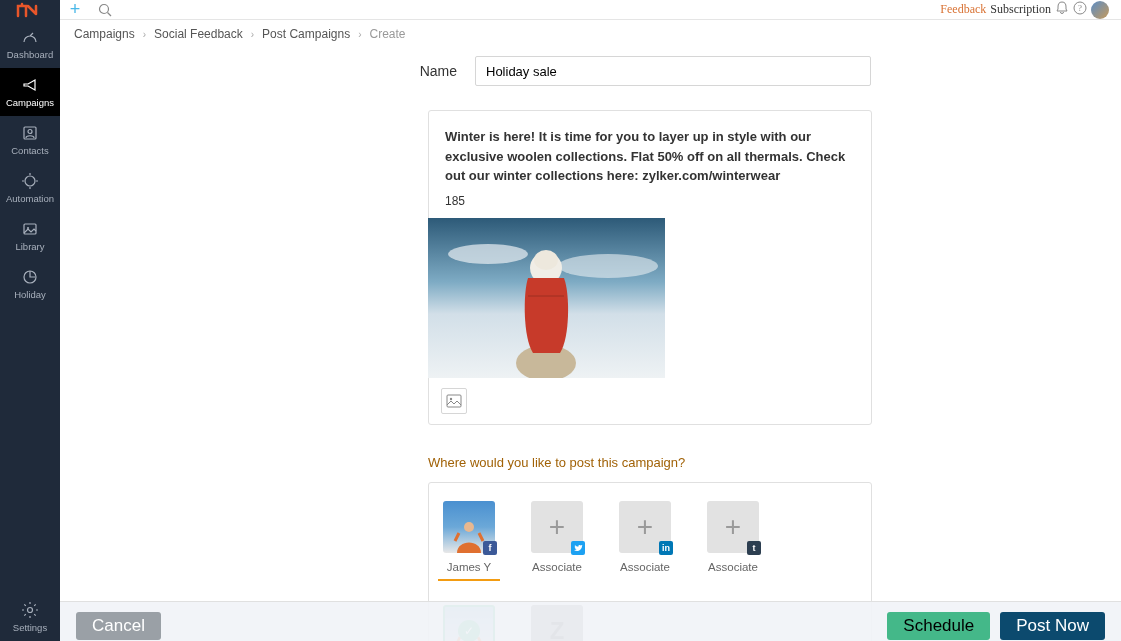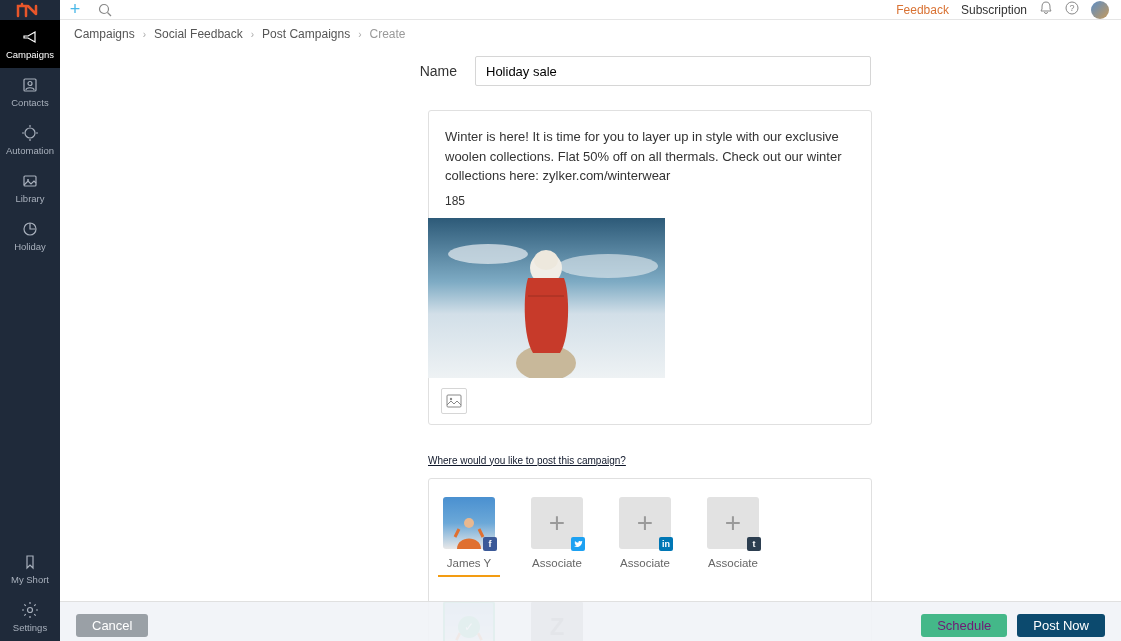--- a/index.html
+++ b/index.html
@@ -4,21 +4,21 @@
 <style>
 * { box-sizing: border-box; margin: 0; padding: 0; }
 body { font-family: -apple-system, Helvetica, Arial, sans-serif; font-size: 13px; color: #333; background: #f5f5f5; width: 1121px; height: 641px; overflow: hidden; position: relative; }
 
 .topbar { position: absolute; top: 0; left: 0; right: 0; height: 20px; background: #fff; border-bottom: 1px solid #e5e5e5; display: flex; align-items: center; }
 .topbar .logo { width: 60px; height: 20px; background: #1f2a3a; display: flex; align-items: center; justify-content: center; }
 .topbar .logo svg { width: 28px; height: 16px; }
 .topbar .plus { width: 30px; display: flex; align-items: center; justify-content: center; color: #4ab8e8; font-size: 18px; font-weight: 300; cursor: pointer; }
 .topbar .search { width: 30px; display: flex; align-items: center; justify-content: center; color: #888; }
 .topbar .spacer { flex: 1; }
-.topbar .right { display: flex; align-items: center; gap: 12px; padding-right: 12px; }
+.topbar .right { display: flex; align-items: center; gap: 4px; padding-right: 12px; font-family: Liberation Serif, serif; }
 .topbar .feedback { color: #d97233; font-size: 12px; cursor: pointer; }
 .topbar .sub { color: #333; font-size: 12px; cursor: pointer; }
 .topbar .icon { color: #888; cursor: pointer; }
 .topbar .avatar { width: 18px; height: 18px; border-radius: 50%; background: linear-gradient(135deg,#5a8dc7,#c79a5a); cursor: pointer; }
 
 .sidebar { position: absolute; top: 20px; left: 0; bottom: 0; width: 60px; background: #1f2a3a; color: #a8b0bc; display: flex; flex-direction: column; }
 .sidebar .nav { flex: 1; }
 .sidebar .item { display: flex; flex-direction: column; align-items: center; justify-content: center; padding: 8px 2px; gap: 3px; font-size: 9.5px; cursor: pointer; }
 .sidebar .item.active { background: #000; color: #fff; }
 .sidebar .item svg { width: 18px; height: 18px; }
@@ -30,27 +30,27 @@
 .breadcrumb span { cursor: pointer; }
 .breadcrumb .sep { color: #aaa; font-size: 10px; }
 .breadcrumb .current { color: #999; }
 
 .form { padding: 0 0 80px 0; }
 .row-name { display: flex; align-items: center; padding: 8px 0; }
 .row-name .label { width: 415px; text-align: right; padding-right: 18px; font-size: 14px; color: #333; }
 .row-name input { width: 396px; height: 30px; padding: 0 10px; border: 1px solid #d6d6d6; border-radius: 2px; font-size: 13px; }
 
 .content-box { margin-left: 368px; width: 444px; border: 1px solid #e0e0e0; border-radius: 3px; margin-top: 16px; }
-.content-text { padding: 16px 16px 8px 16px; font-size: 13px; color: #333; line-height: 1.5; min-height: 60px; }
+.content-text { padding: 16px 16px 8px 16px; font-size: 13px; color: #333; line-height: 1.5; min-height: 60px; font-weight: bold; }
 .content-count { padding: 0 16px 10px 16px; font-size: 12px; color: #333; }
 .content-img { width: 237px; height: 160px; margin-left: -1px; background: linear-gradient(to bottom, #3a6a8a 0%, #6fa5c4 35%, #d8e5ee 55%, #e8eef2 100%); overflow: hidden; position: relative; }
 .content-toolbar { padding: 10px 12px; display: flex; }
 .img-btn { width: 26px; height: 26px; border: 1px solid #d6d6d6; border-radius: 2px; display: flex; align-items: center; justify-content: center; color: #888; cursor: pointer; }
 
-.section-q { margin-left: 368px; margin-top: 30px; font-size: 10px; color: #0f172a; text-decoration: underline; }
+.section-q { margin-left: 368px; margin-top: 30px; font-size: 13px; color: #a16207; }
 
 .targets { margin-left: 368px; width: 444px; border: 1px solid #e0e0e0; border-radius: 3px; margin-top: 12px; padding: 18px 14px; }
 .targets-row { display: flex; gap: 36px; margin-bottom: 24px; }
 .target { display: flex; flex-direction: column; align-items: center; width: 52px; }
 .target .tile { width: 52px; height: 52px; border-radius: 3px; position: relative; background: #ddd; cursor: pointer; }
 .target .tile.add { background: #e2e2e2; display: flex; align-items: center; justify-content: center; font-size: 28px; color: #9a9a9a; font-weight: 300; }
 .target .tile.sel { border: 2px solid #46bb87; }
 .target .tile .check { position: absolute; top: 50%; left: 50%; transform: translate(-50%,-50%); width: 22px; height: 22px; border-radius: 50%; background: #46bb87; display: flex; align-items: center; justify-content: center; color: #fff; font-size: 12px; }
 .target .badge { position: absolute; bottom: -2px; right: -2px; width: 14px; height: 14px; border-radius: 2px; display: flex; align-items: center; justify-content: center; color: #fff; font-size: 9px; font-weight: bold; }
 .badge.fb { background: #3b5998; }
@@ -60,23 +60,23 @@
 .target .caption { margin-top: 8px; font-size: 11.5px; color: #666; text-align: center; }
 .target .underline { width: 62px; height: 2px; background: #f39c12; margin-top: 6px; }
 
 .tile.james { background: linear-gradient(to bottom, #4a90d0 0%, #6ba8d8 50%, #e8e8e8 100%); }
 .tile.james2 { background: linear-gradient(to bottom, #8ab8d8 0%, #b8d0e0 50%, #e8e8e8 100%); }
 .tile.zylker { background: #888; color: #444; display: flex; align-items: center; justify-content: center; font-size: 24px; font-weight: bold; }
 
 .footer { position: absolute; bottom: 0; left: 60px; right: 0; height: 40px; background: rgba(241,243,247,0.92); display: flex; align-items: center; justify-content: space-between; padding: 0 16px; border-top: 1px solid #e0e0e0; }
 .footer .left { }
 .footer .right { display: flex; gap: 10px; }
-.btn { padding: 4px 16px; border-radius: 3px; font-size: 13px; cursor: pointer; border: none; margin-top: 8px; }
+.btn { padding: 4px 16px; border-radius: 3px; font-size: 17px; cursor: pointer; border: none; margin-top: 8px; }
 .btn.cancel { background: #9aa0a6; color: #fff; }
-.btn.schedule { background: #44b889; color: #701a75; text-align: right; }
+.btn.schedule { background: #44b889; color: #000000; text-align: right; }
 .btn.post { background: #0c4a6e; color: #fff; }
 
 .person { position: absolute; bottom: 0; left: 50%; transform: translateX(-50%); }
 </style>
 </head>
 <body>
 
 <div class="topbar">
   <div class="logo">
     <svg viewBox="0 0 28 16">
@@ -104,20 +104,26 @@
           <circle cx="7" cy="7" r="6" stroke="#888" stroke-width="1" fill="none"></circle>
           <text x="7" y="10" text-anchor="middle" font-size="9" fill="#888">?</text>
         </svg>
     </span>
     <div class="avatar"></div>
   </div>
 </div>
 
 <div class="sidebar">
   <div class="nav">
+    <div class="item">
+      <svg viewBox="0 0 18 18">
+          <path d="M3 14 A6 6 0 0 1 15 14 M9 8 L12 5" stroke="currentColor" stroke-width="1.2" fill="none"></path>
+        </svg>
+      <span>Dashboard</span>
+    </div>
     <div class="item active">
       <svg viewBox="0 0 18 18">
           <path d="M3 8 L3 10 L7 10 L14 14 L14 4 L7 8 Z" stroke="currentColor" stroke-width="1.2" fill="none"></path>
         </svg>
       <span>Campaigns</span>
     </div>
     <div class="item">
       <svg viewBox="0 0 18 18">
           <rect x="3" y="3" width="12" height="12" rx="1" stroke="currentColor" stroke-width="1.2" fill="none"></rect>
           <circle cx="9" cy="7.5" r="2" stroke="currentColor" stroke-width="1.2" fill="none"></circle>
@@ -142,26 +148,20 @@
     </div>
     <div class="item">
       <svg viewBox="0 0 18 18">
           <circle cx="9" cy="9" r="6" stroke="currentColor" stroke-width="1.2" fill="none"></circle>
           <path d="M9 3 L9 9 L14 9" stroke="currentColor" stroke-width="1.2" fill="none"></path>
         </svg>
       <span>Holiday</span>
     </div>
   </div>
   <div class="bottom">
-    <div class="item">
-      <svg viewBox="0 0 18 18">
-          <path d="M6 3 L12 3 L12 15 L9 12 L6 15 Z" stroke="currentColor" stroke-width="1.2" fill="none"></path>
-        </svg>
-      <span>My Short</span>
-    </div>
     <div class="item">
       <svg viewBox="0 0 18 18">
           <circle cx="9" cy="9" r="2.5" stroke="currentColor" stroke-width="1.2" fill="none"></circle>
           <path d="M9 3 L9 1 M9 17 L9 15 M3 9 L1 9 M17 9 L15 9 M4.8 4.8 L3.3 3.3 M13.2 13.2 L14.7 14.7 M13.2 4.8 L14.7 3.3 M4.8 13.2 L3.3 14.7" stroke="currentColor" stroke-width="1.2"></path>
         </svg>
       <span>Settings</span>
     </div>
   </div>
 </div>
 

